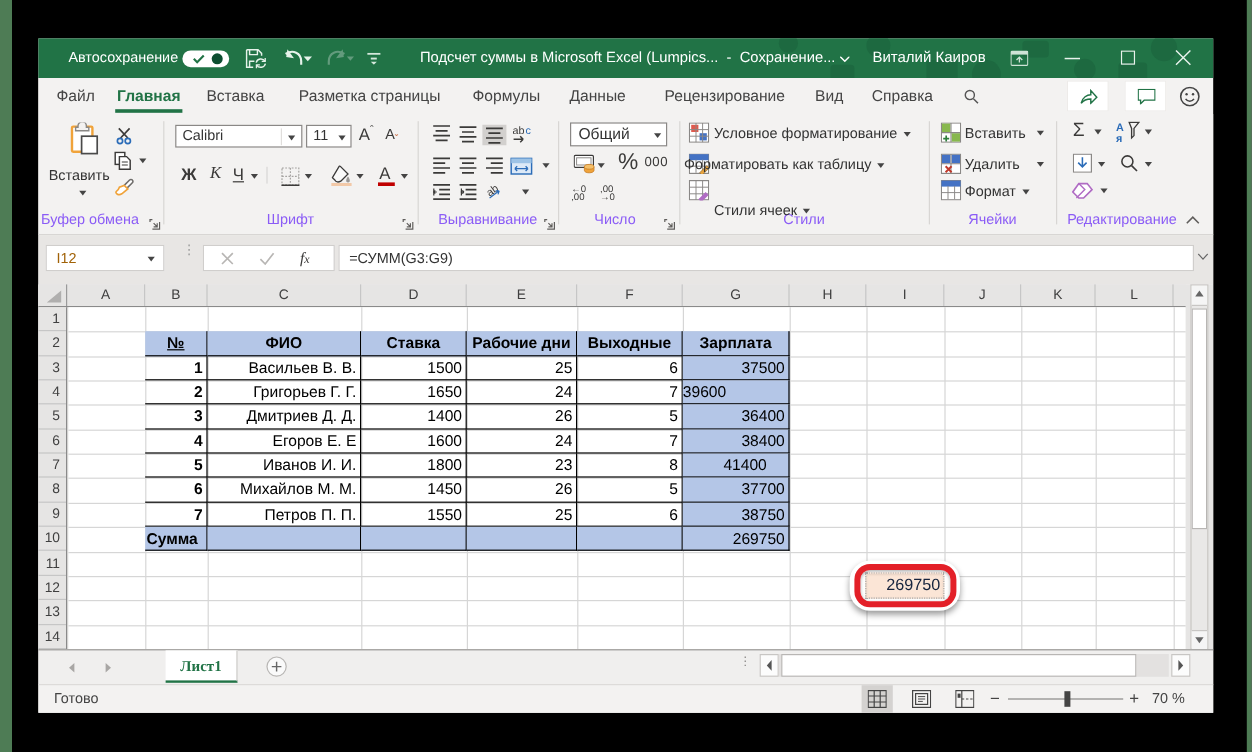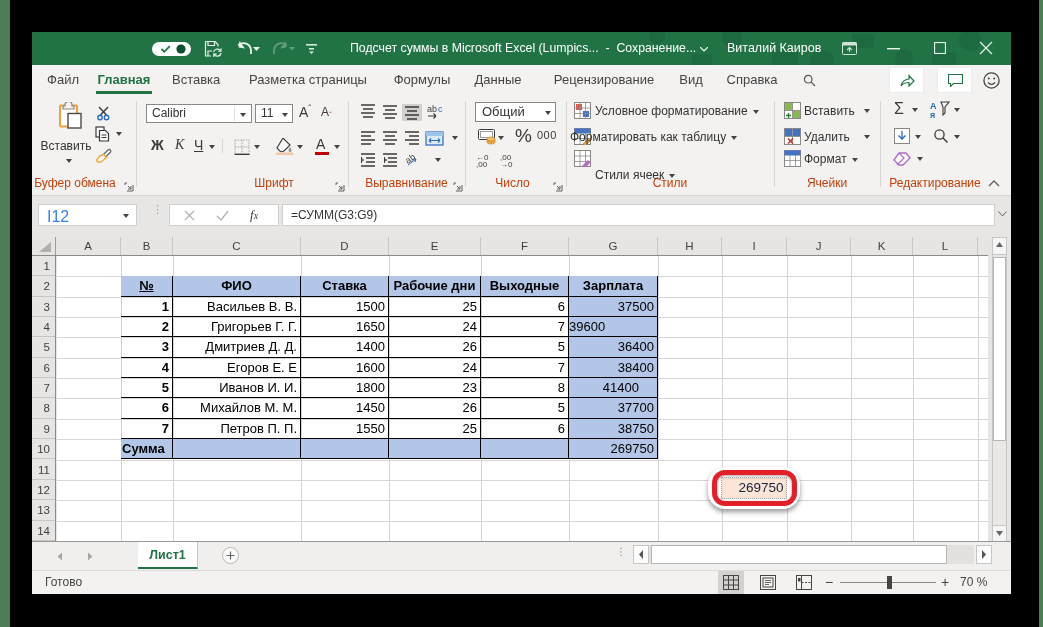--- a/index.html
+++ b/index.html
@@ -11,21 +11,21 @@
 #titlebar{position:absolute;left:0;top:0;width:979px;height:33px;background:#217346;color:#fff;}
 #titlebar .t{position:absolute;top:0;height:33px;line-height:33px;font-size:13px;white-space:nowrap;}
 
 #tabrow{position:absolute;left:0;top:33px;width:955px;height:30px;background:#f3f2f1;}
 .tab{position:absolute;top:0;height:30px;line-height:30px;font-size:13px;color:#444;text-align:center;white-space:nowrap;}
 #tab-active{color:#217346;font-weight:bold;}
 #tab-underline{position:absolute;left:64px;top:26px;width:56px;height:3px;background:#217346;}
 
 #ribbon{position:absolute;left:0;top:63px;width:979px;height:101px;background:#f3f2f1;border-bottom:1px solid #d8d6d4;}
 .gsep{position:absolute;top:6px;width:1px;height:86px;background:#d8d6d4;}
-.glabel{position:absolute;top:81px;height:15px;line-height:15px;font-size:12px;color:#c2410c;text-align:center;white-space:nowrap;}
+.glabel{position:absolute;top:81px;height:15px;line-height:15px;font-size:12px;color:#8b5cf6;text-align:center;white-space:nowrap;}
 .combo{position:absolute;background:#fff;border:1px solid #8a8886;font-size:12px;color:#333;line-height:16px;}
 .rtext{position:absolute;font-size:12px;color:#333;white-space:nowrap;}
 .dar{display:inline-block;width:0;height:0;border-left:3.5px solid transparent;border-right:3.5px solid transparent;border-top:4px solid #444;vertical-align:middle;}
 .exp{position:absolute;top:87px;}
 .rrow{position:absolute;height:20px;line-height:20px;font-size:12px;color:#333;white-space:nowrap;}
 
 #fbar{position:absolute;left:0;top:164px;width:979px;height:41px;background:#e8e6e4;}
 .fbox{position:absolute;top:8px;height:22px;background:#fff;border:1px solid #d0cecc;}
 
 #grid{position:absolute;left:0;top:205px;width:979px;height:304px;background:#e6e5e4;}
@@ -34,41 +34,42 @@
 #rowhdr{position:absolute;left:0;top:19px;width:24px;height:285px;background:#e6e5e4;border-right:1px solid #8a8a8a;}
 .rh{position:absolute;left:0;width:23px;text-align:right;padding-right:5px;font-size:11.5px;color:#3f3f3f;border-bottom:1px solid #c6c6c6;}
 #cells{position:absolute;left:25px;top:19px;width:931px;height:285px;background:#fff;}
 .vline{position:absolute;top:0;width:1px;height:285px;background:#d6d6d6;}
 .hline{position:absolute;left:0;width:931px;height:1px;background:#d6d6d6;}
 #vsb{position:absolute;left:960px;top:0;width:15px;height:304px;background:#e9e8e7;border:1px solid #c8c6c4;}
 
 .tc{position:absolute;border-right:1px solid #000;border-bottom:1px solid #000;font-size:13px;color:#000;line-height:19.35px;white-space:nowrap;overflow:hidden;}
 .blue{background:#b4c6e7;}
 
-#sheetbar{position:absolute;left:0;top:509px;width:979px;height:29px;background:#f0efee;border-top:1px solid #9a9896;}
+#sheetbar{position:absolute;left:0;top:509px;width:979px;height:29px;background:#f0efee;border-top:1px solid #9a9896;font-family:Liberation Serif, serif;}
 
 #statusbar{position:absolute;left:0;top:538px;width:979px;height:24px;background:#f3f2f1;border-top:1px solid #dddbd9;font-size:12px;color:#444;}
 </style></head><body>
 <div id="lstrip"></div>
 <div id="rstrip"></div>
 <div id="win">
   <div id="titlebar">
     <svg class="abs" style="left:0;top:0" width="979" height="33" viewBox="0 0 979 33">
       <g fill="#1d6940">
         <circle cx="700" cy="6" r="10"></circle>
           <rect x="740" y="18" width="26" height="18" rx="3"></rect>
         <circle cx="790" cy="30" r="12"></circle>
           <rect x="820" y="2" width="22" height="14" rx="3"></rect>
         <circle cx="872" cy="26" r="9"></circle>
           <rect x="900" y="20" width="24" height="16" rx="3"></rect>
         <circle cx="938" cy="8" r="11"></circle>
           <rect x="660" y="22" width="20" height="14" rx="3"></rect>
         <circle cx="625" cy="4" r="8"></circle>
       </g>
     </svg>
+    <div class="t" style="left:25px;color:#fff;font-size:12px;">Автосохранение</div>
     <div class="abs" style="left:120px;top:10px;width:39px;height:14px;background:#fff;border-radius:7px;">
       <svg width="39" height="14" viewBox="0 0 39 14">
           <path d="M9.5 7 l2.8 2.8 l5.5 -5.6" stroke="#217346" stroke-width="1.8" fill="none"></path>
           <circle cx="29" cy="7" r="4.6" fill="#0c4e30"></circle>
         </svg>
     </div>
     <svg class="abs" style="left:172px;top:8px" width="18" height="17" viewBox="0 0 18 17">
       <g stroke="#e6f2ea" stroke-width="1.2" fill="none">
         <path d="M1.5 1.5 h9.5 l3 3 v2 M7 16 h-5.5 v-14.5"></path>
         <path d="M4 1.5 v4 h6.5 v-4"></path>
@@ -148,21 +149,21 @@
     </svg>
   </div>
   <div id="ribbon">
     <div class="gsep" style="left:104px"></div>
       <div class="gsep" style="left:316px"></div>
     <div class="gsep" style="left:433px"></div>
       <div class="gsep" style="left:534px"></div>
     <div class="gsep" style="left:742px"></div>
       <div class="gsep" style="left:848px"></div>
     <div class="glabel" style="left:0px;width:86px;">Буфер обмена</div>
-    <div class="glabel" style="left:104px;width:212px;margin-left:32px;">Шрифт</div>
+    <div class="glabel" style="left:104px;width:212px;">Шрифт</div>
     <div class="glabel" style="left:316px;width:117px;">Выравнивание</div>
     <div class="glabel" style="left:430px;width:101px;">Число</div>
     <div class="glabel" style="left:534px;width:208px;">Стили</div>
     <div class="glabel" style="left:742px;width:106px;">Ячейки</div>
     <div class="glabel" style="left:848px;width:110px;">Редактирование</div>
     <svg class="exp" style="left:92px" width="10" height="10" viewBox="0 0 10 10">
         <path d="M1 3 v-2 h2 M9 3 v6 h-6 M4 4 l3 3 m0 -3 v3 h-3" stroke="#605e5c" fill="none"></path>
       </svg>
     <svg class="exp" style="left:303px" width="10" height="10" viewBox="0 0 10 10">
         <path d="M1 3 v-2 h2 M9 3 v6 h-6 M4 4 l3 3 m0 -3 v3 h-3" stroke="#605e5c" fill="none"></path>
@@ -347,21 +348,21 @@
     </svg>
     <span class="dar" style="position:absolute;left:922px;top:40px"></span>
     <svg class="abs" style="left:861px;top:56px" width="18" height="16" viewBox="0 0 18 16">
       <path d="M6 2 h7 l4 5 l-7 7 h-4 l-5 -5 z" fill="#fff" stroke="#b06cc4" stroke-width="1.4"></path>
       <path d="M6 2 l5 5 l-7 7" fill="none" stroke="#b06cc4" stroke-width="1.2"></path>
     </svg>
     <span class="dar" style="position:absolute;left:885px;top:62px"></span>
   </div>
   <div id="fbar">
     <div class="fbox" style="left:6px;width:99px;">
-        <span style="position:absolute;left:8px;top:3px;font-size:16px;color:#3b82f6">I12</span>
+        <span style="position:absolute;left:8px;top:3px;font-size:12px;color:#a16207">I12</span>
         <span class="dar" style="position:absolute;right:7px;top:9px;"></span>
       </div>
     <div class="abs" style="left:120px;top:11px;width:2px;height:16px;color:#999;font-size:11px;line-height:5px;">⋮</div>
     <div class="fbox" style="left:137px;width:110px;">
       <svg style="position:absolute;left:14px;top:5px" width="11" height="11" viewBox="0 0 11 11">
           <path d="M1 1 L10 10 M10 1 L1 10" stroke="#b8b6b4" stroke-width="1.4"></path>
         </svg>
       <svg style="position:absolute;left:46px;top:5px" width="13" height="11" viewBox="0 0 13 11">
           <path d="M1 6 l4 4 l7 -9" stroke="#b8b6b4" stroke-width="1.4" fill="none"></path>
         </svg>

